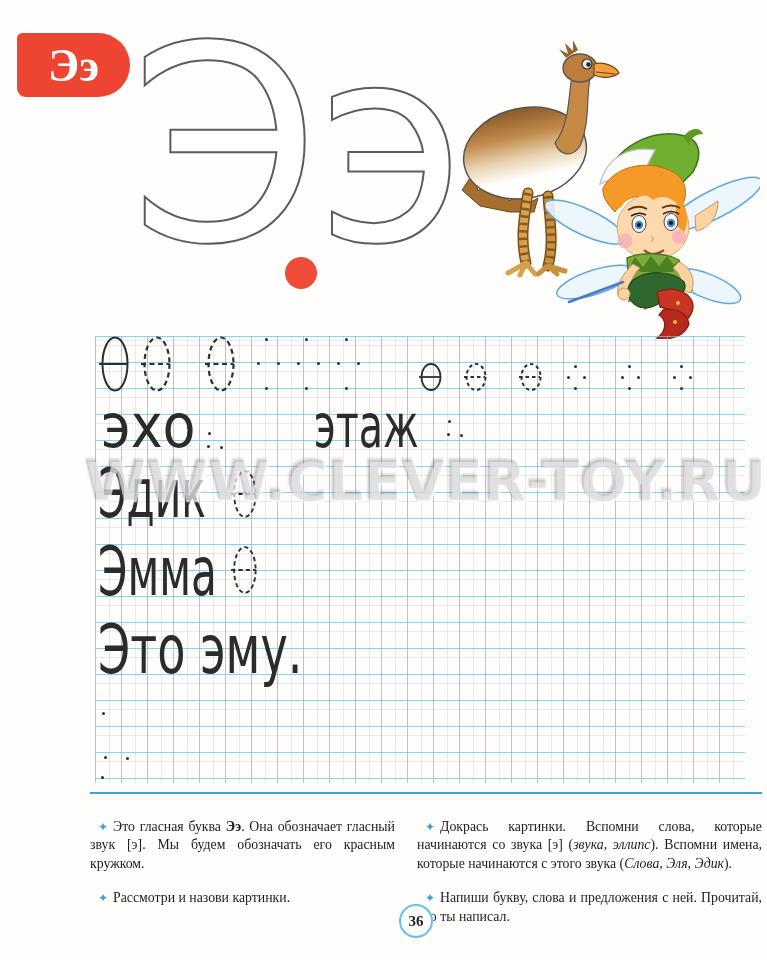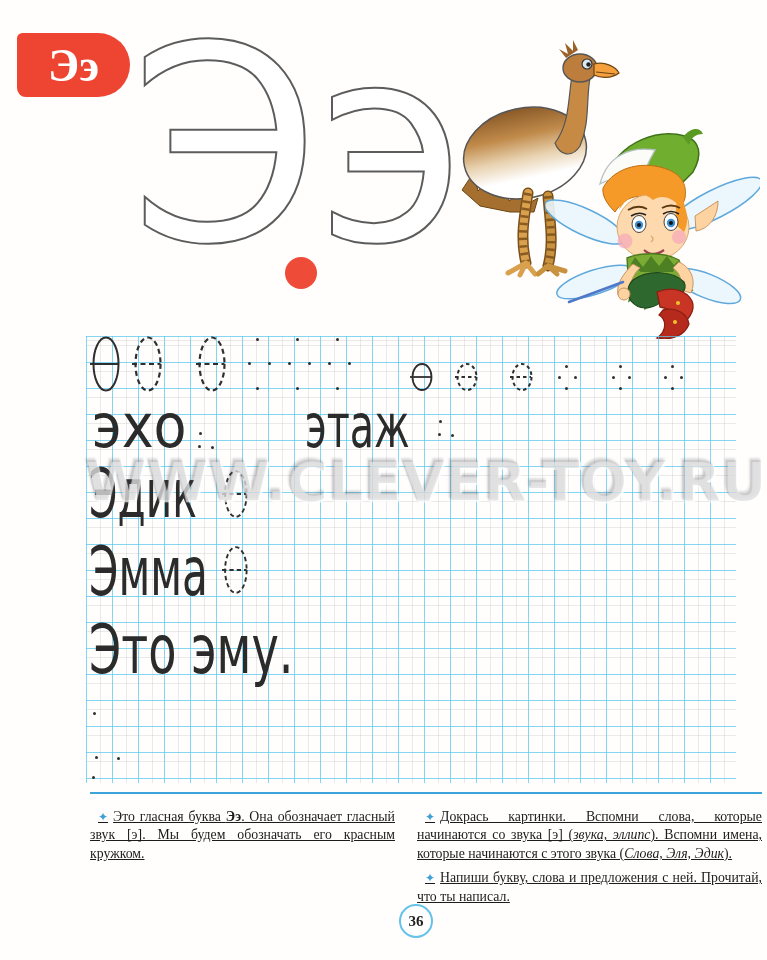--- a/index.html
+++ b/index.html
@@ -10,21 +10,21 @@
          border-radius:6px 36px 36px 10px;color:#fff;display:flex;align-items:center;justify-content:center;
          font-family:"Liberation Serif",serif;font-weight:bold;font-size:46px;}
   
   .bigletters{position:absolute;left:105px;top:15px;}
   .bigletters text{font-family:"DejaVu Sans",sans-serif;fill:#ffffff;stroke:#5c5c5c;stroke-width:2px;}
   .reddot{position:absolute;left:285px;top:257px;width:32px;height:32px;border-radius:50%;background:#ee4b38;}
   
   .emu{position:absolute;left:450px;top:28px;}
   .elf{position:absolute;left:545px;top:124px;}
   
-  .grid{position:absolute;left:86px;top:336px;width:650px;height:447px;
+  .grid{position:absolute;left:95px;top:336px;width:650px;height:447px;
         background-image:
           repeating-linear-gradient(to right, rgba(90,200,238,0.75) 0 1.4px, transparent 1.4px 26px),
           repeating-linear-gradient(to bottom, rgba(90,200,238,0.75) 0 1.4px, transparent 1.4px 26px),
           repeating-linear-gradient(to right, rgba(120,130,140,0.16) 0 1px, transparent 1px 26px),
           repeating-linear-gradient(to bottom, rgba(120,130,140,0.16) 0 1px, transparent 1px 26px);
         background-position:0 0,0 0,14px 9px,14px 9px;}
   .trace{position:absolute;}
   .trace ellipse,.trace line{fill:none;stroke:#2f2f2f;}
   .trace.dashcap ellipse,.trace.dashcap line{stroke-dasharray:5 3.5;}
   .trace.dashlow ellipse,.trace.dashlow line{stroke-dasharray:3.5 3;}
@@ -38,21 +38,21 @@
          color:rgba(70,70,80,0.13);
          text-shadow:2px 2px 1px rgba(255,255,255,0.75), -1px -2px 2px rgba(80,80,90,0.18);
          pointer-events:none;}
   
   .rule{position:absolute;left:90px;top:792px;width:672px;height:2px;background:#3ba4da;}
   .instr{position:absolute;left:90px;top:802px;width:672px;display:flex;gap:22px;
          font-family:"Liberation Serif",serif;font-size:13.8px;line-height:1.34;color:#1c1c1c;
          text-align:justify;}
   .instr .col-left{width:305px;}
   .instr .col-right{flex:1;}
-  .instr p{margin:6px 0 3px;text-indent:8px;text-decoration:underline;}
+  .instr p{margin:16px 0 3px;text-indent:8px;}
   .bullet{color:#3fa0d6;font-size:12px;padding-right:5px;font-family:"DejaVu Sans",sans-serif;}
   .bd{font-weight:bold;}
   .it{font-style:italic;}
   
   .pagenum{position:absolute;left:399px;top:904px;width:30px;height:30px;border:2px solid #66c2ea;
          border-radius:50%;display:flex;align-items:center;justify-content:center;
          font-family:"Liberation Serif",serif;font-weight:bold;font-size:15px;color:#222;background:#fff;}
 </style>
 </head>
 <body>
@@ -246,20 +246,21 @@
         <i style="left:0;top:64px"></i>
     </span>
   </div>
 
   <div class="watermark">WWW.CLEVER-TOY.RU</div>
 
   <div class="rule"></div>
   <div class="instr">
     <div class="col-left">
       <p><span class="bullet">✦</span><span>Это гласная буква </span><span class="bd">Ээ</span><span>. Она обозначает гласный звук [э]. Мы будем обозначать его красным кружком.</span></p>
+      <p><span class="bullet">✦</span><span>Рассмотри и назови картинки.</span></p>
     </div>
     <div class="col-right">
       <p><span class="bullet">✦</span><span>Докрась картинки. Вспомни слова, которые начинаются со звука [э] (</span><span class="it">звука, эллипс</span><span>). Вспомни имена, которые начинаются с этого звука (</span><span class="it">Слова, Эля, Эдик</span><span>).</span></p>
       <p><span class="bullet">✦</span><span>Напиши букву, слова и предложения с ней. Прочитай, что ты написал.</span></p>
     </div>
   </div>
 
   <div class="pagenum">
     <span>36</span>
   </div>

